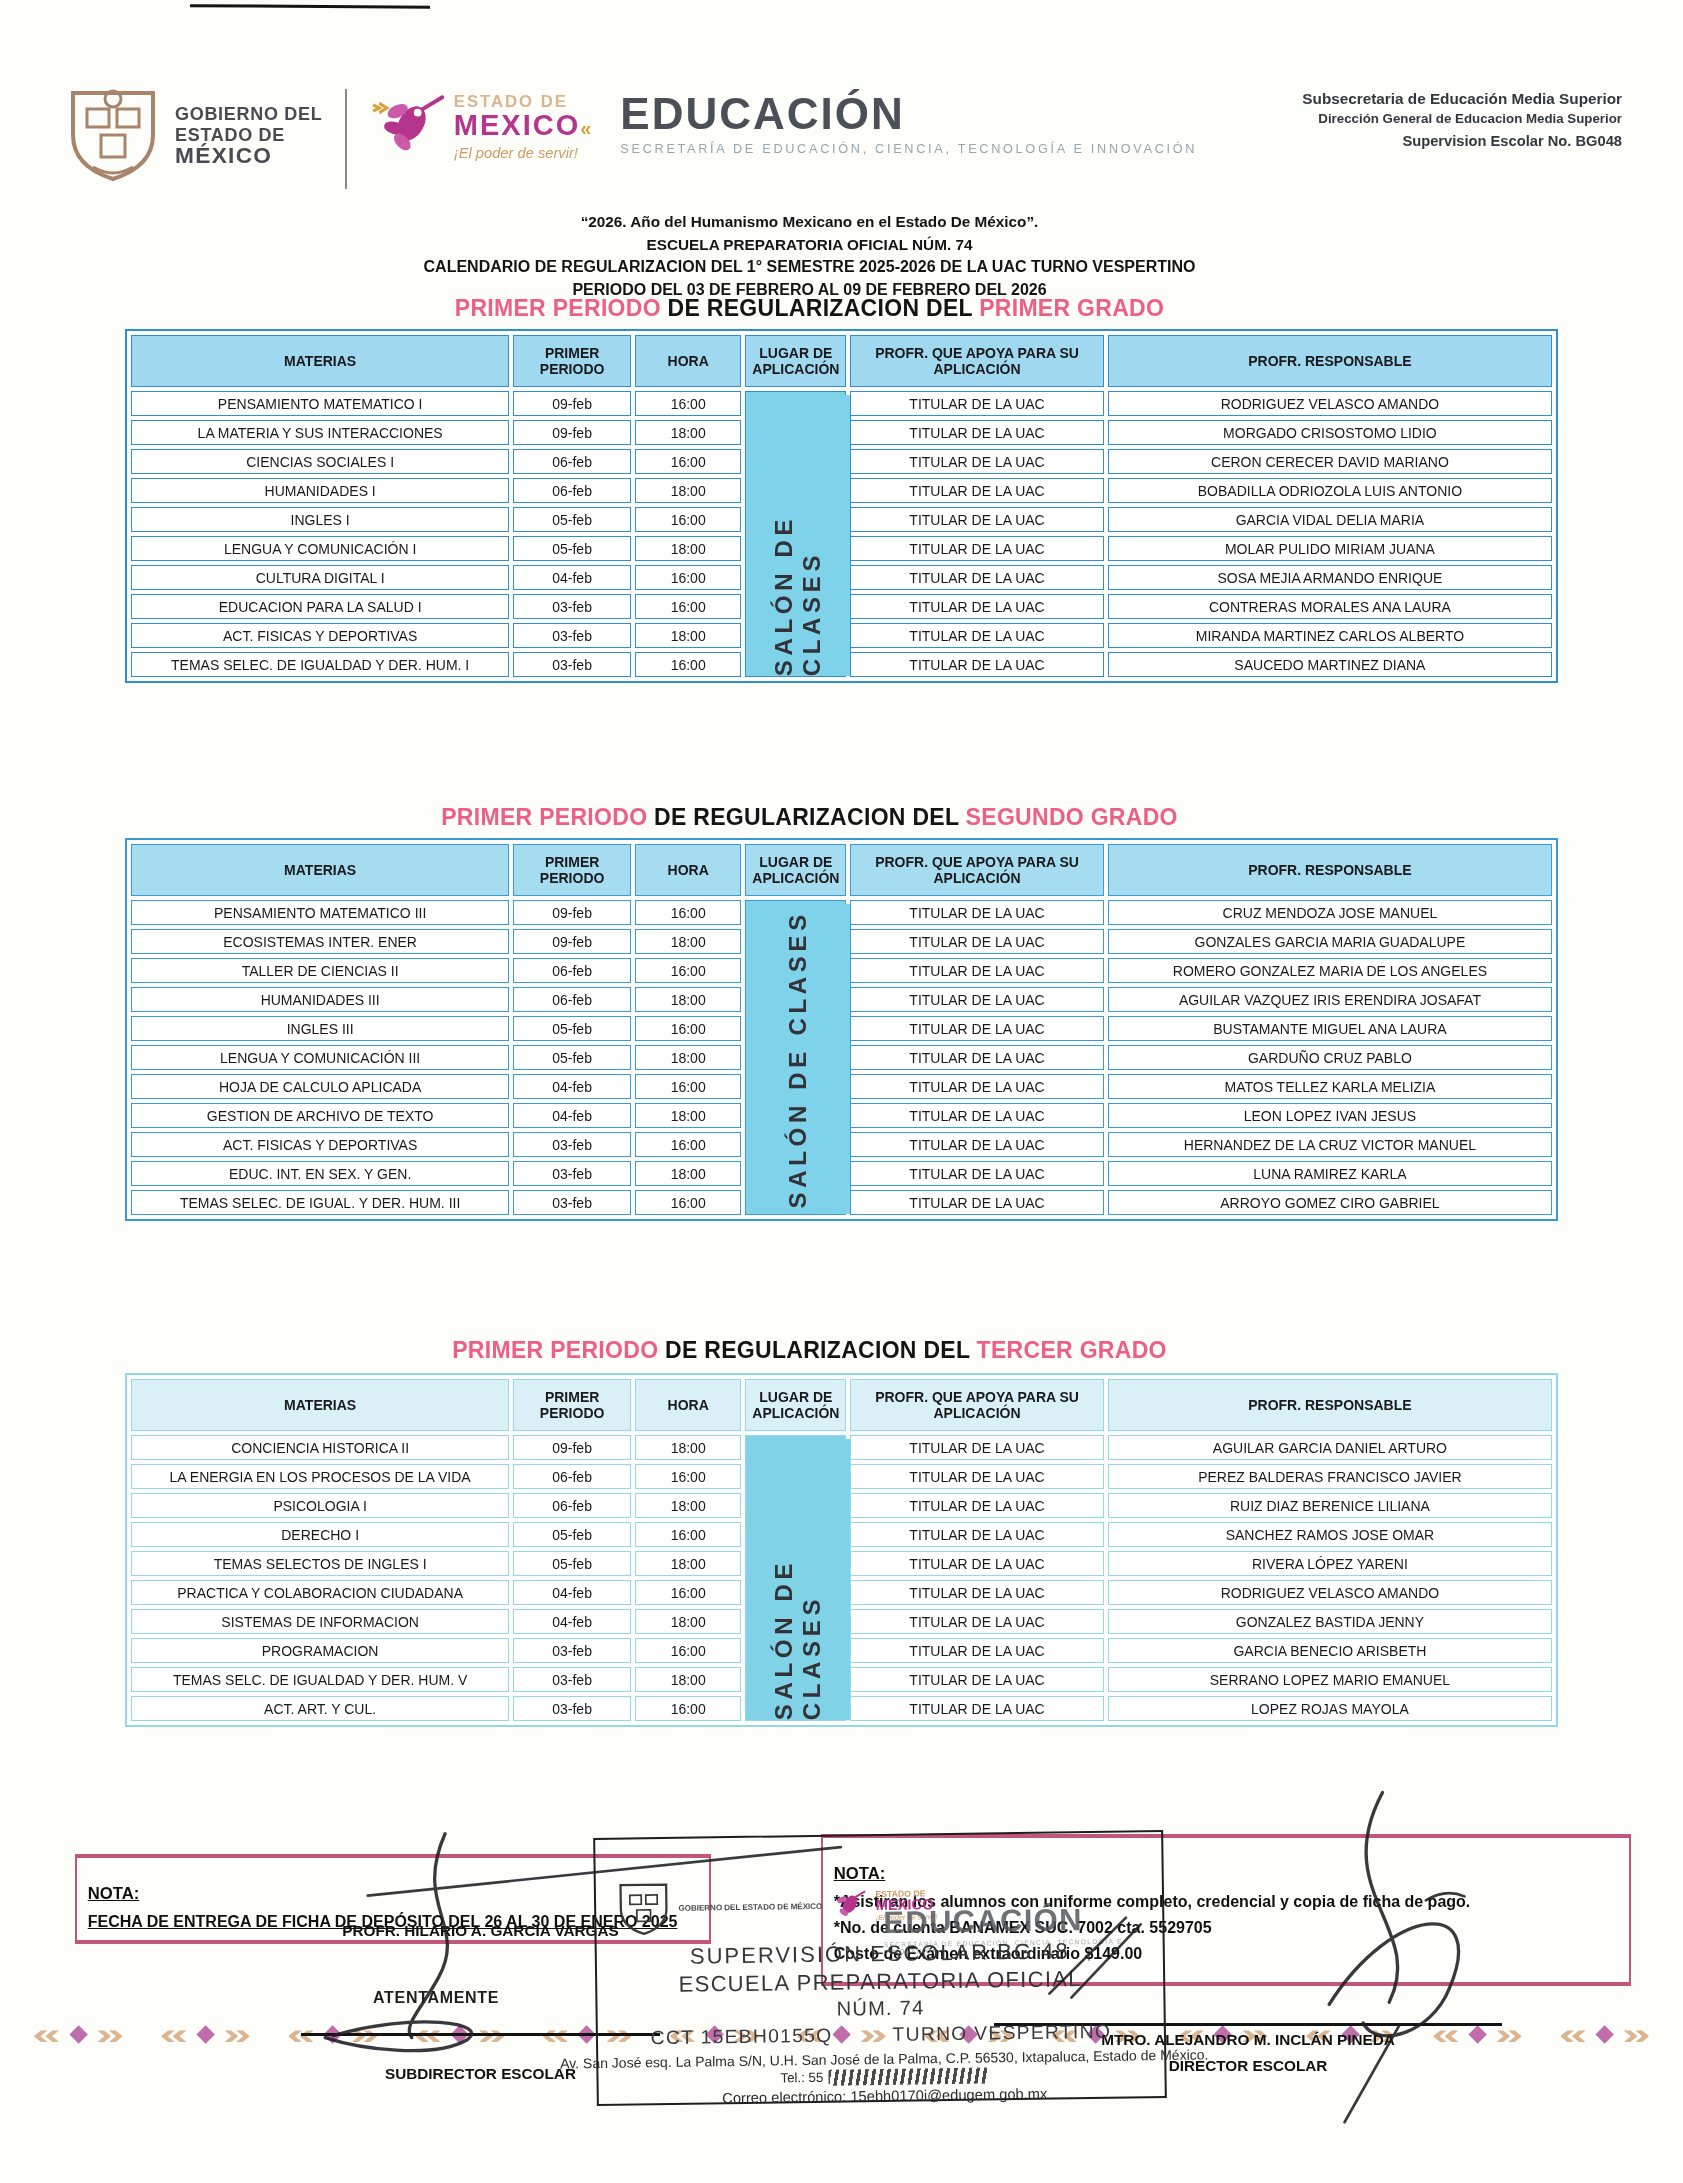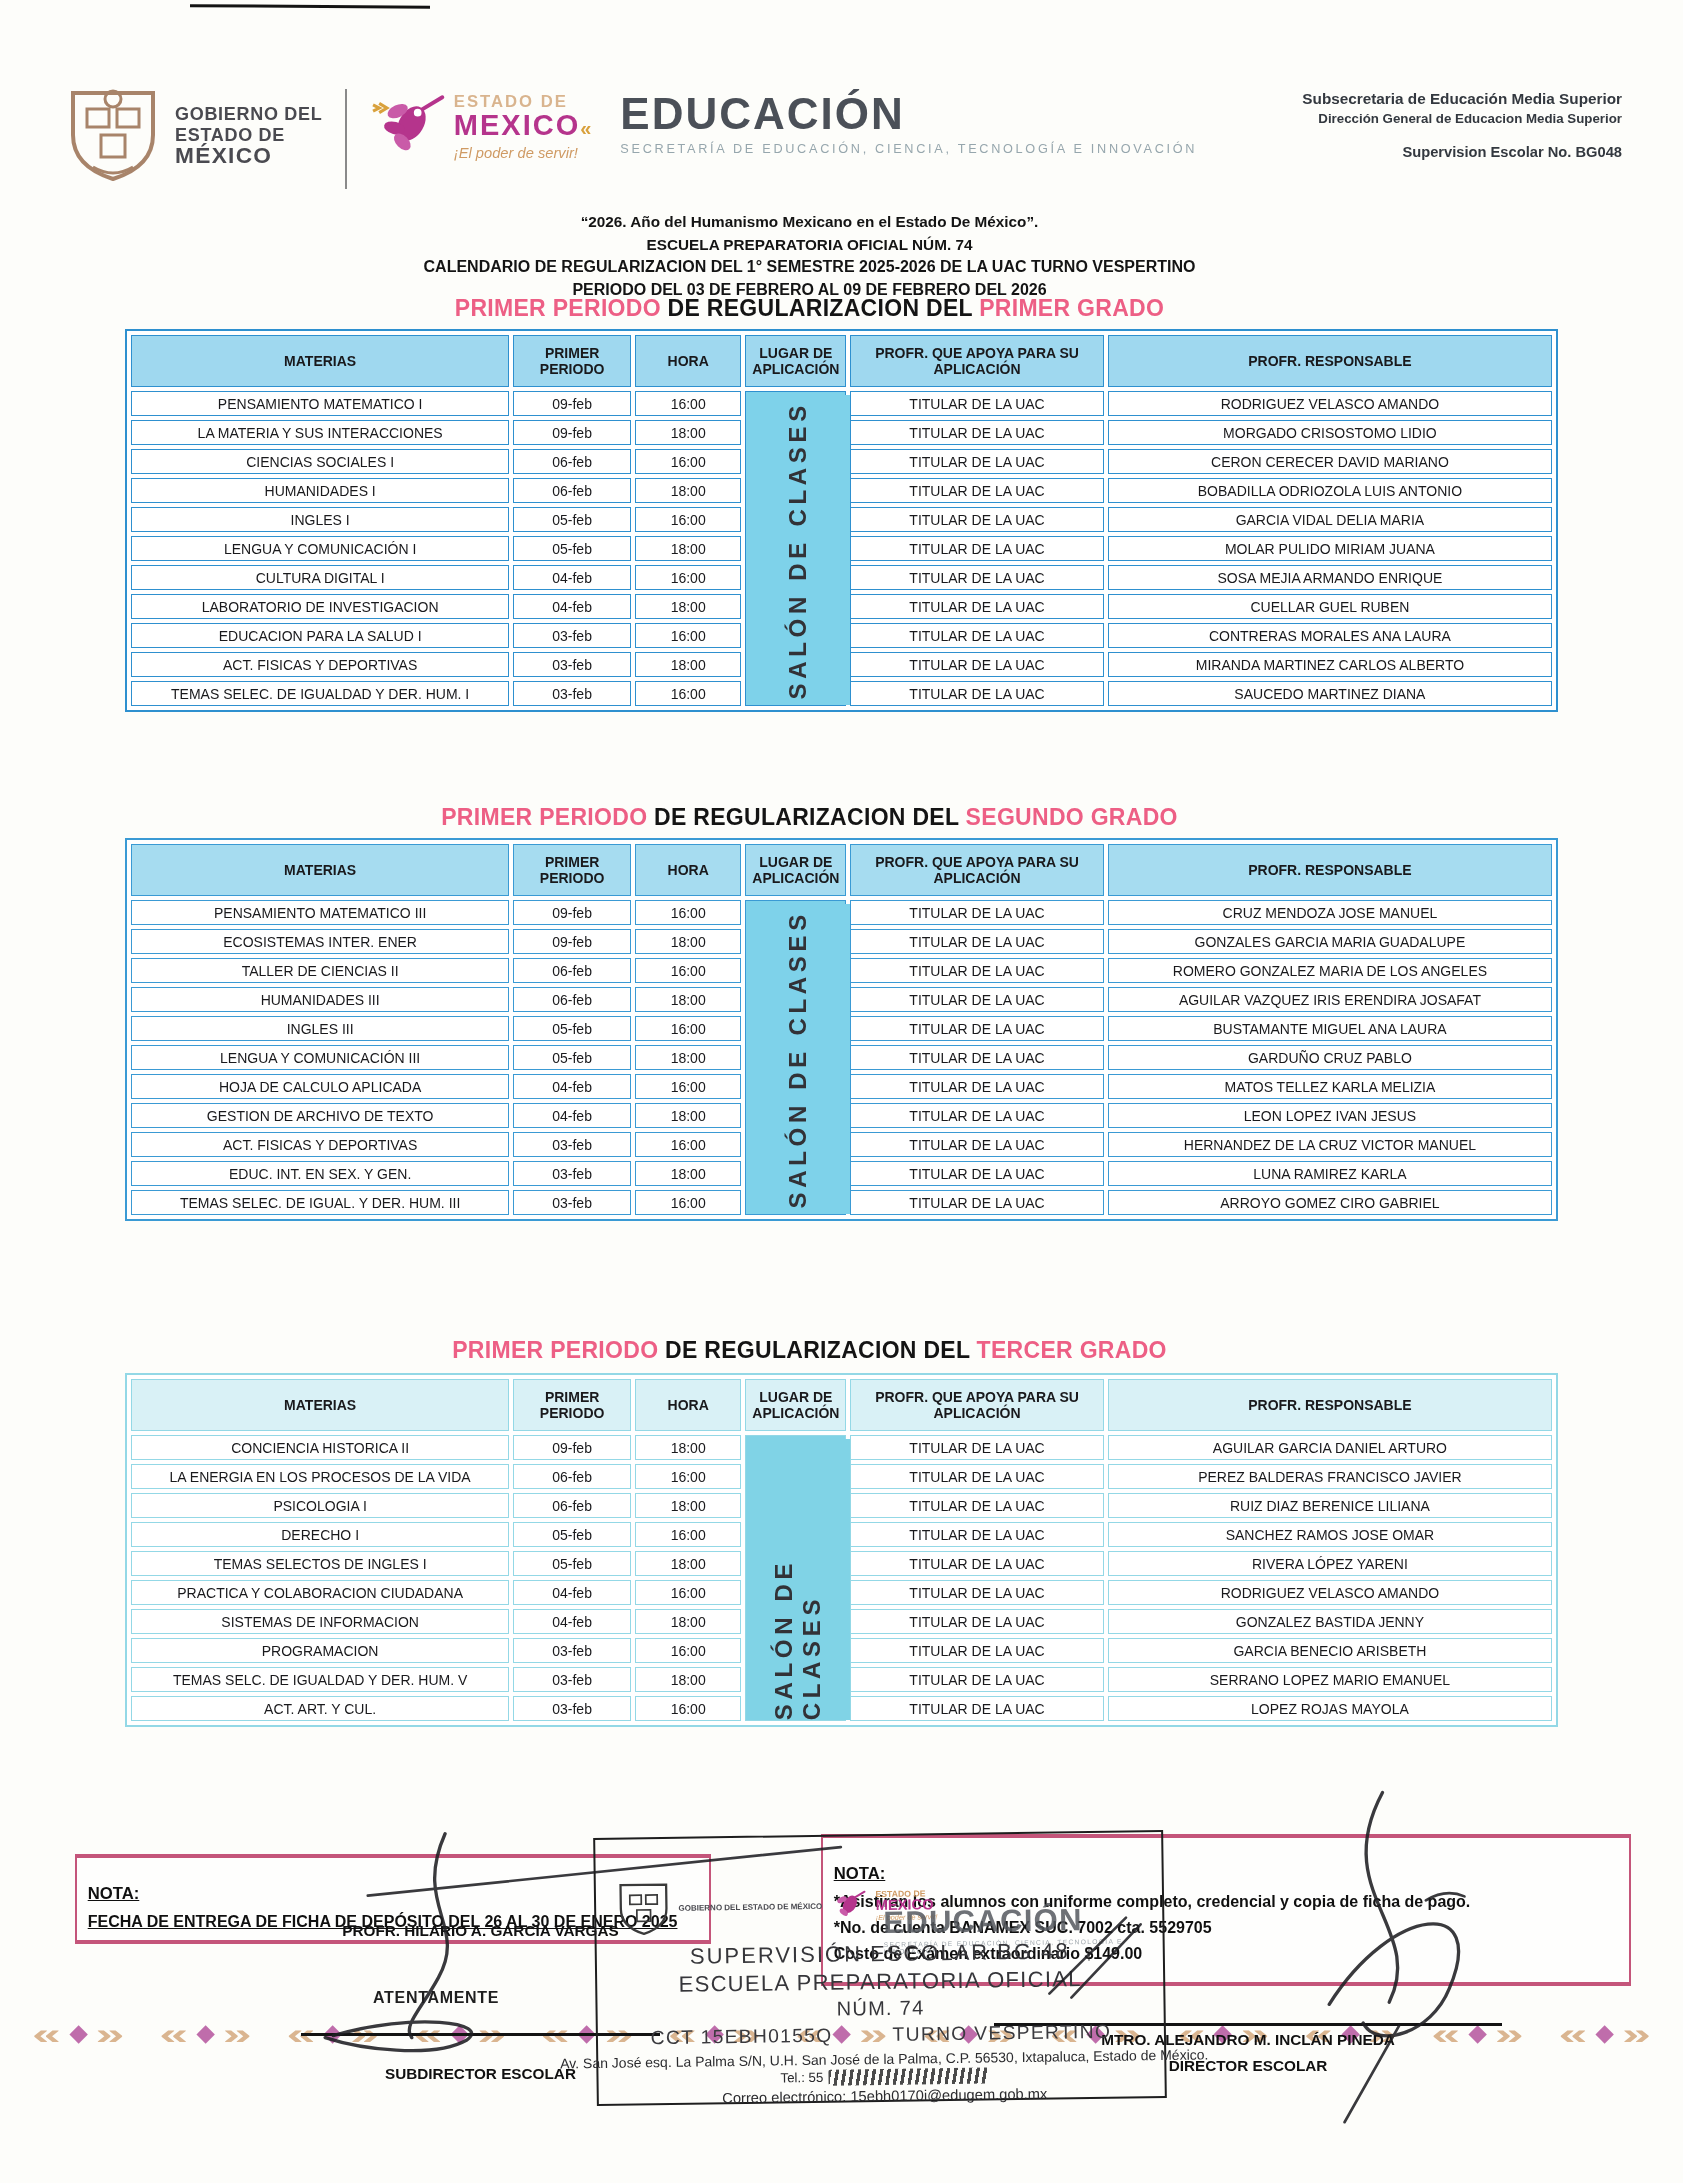--- a/index.html
+++ b/index.html
@@ -22,21 +22,21 @@
   .mex-text .et{color:#d9b48e;font-weight:bold;font-size:16.7px;letter-spacing:2px;}
   .mex-text .mx{color:#b5348c;font-weight:bold;font-size:29px;letter-spacing:2px;line-height:27px;}
   .mex-text .mx .chev{color:#d9a13c;font-size:20px;}
   .mex-text .tag{color:#cf9a63;font-style:italic;font-size:14.7px;margin-top:2.7px;}
   .edu-wrap{margin-left:27px;margin-top:4px;}
   .edu-title{font-weight:bold;font-size:44px;letter-spacing:2px;color:#4b5058;}
   .edu-sub{font-size:12.7px;letter-spacing:2.7px;color:#96a6ad;margin-top:2.7px;}
   .hdr-right{margin-left:auto;text-align:right;font-weight:bold;color:#33383f;margin-top:5.3px;}
   .hdr-right .r1{font-size:15.3px;}
   .hdr-right .r2{font-size:13.3px;margin-top:2.7px;}
-  .hdr-right .r3{font-size:14.7px;margin-top:18px;}
+  .hdr-right .r3{font-size:14.7px;margin-top:7px;}
 
   
   .motto{position:absolute;top:213px;left:0;width:1683px;text-align:center;transform:translateX(-32px);
          font-weight:bold;color:#141414;}
   .motto div{margin-bottom:4.7px;}
   .motto .m1,.motto .m2{font-size:15.3px;}
   .motto .m3,.motto .m4{font-size:16px;}
 
   
   .sec-title{position:absolute;left:0;width:1683px;text-align:center;transform:translateX(-32px);
@@ -251,28 +251,20 @@
 
           <tr data-interactable="false">
             <td data-interactable="false">CULTURA DIGITAL I</td>
             <td data-interactable="false">04-feb</td>
             <td data-interactable="false">16:00</td>
             <td class="band-cell" data-interactable="false"></td>
             <td data-interactable="false">TITULAR DE LA UAC</td>
             <td data-interactable="false">SOSA MEJIA ARMANDO ENRIQUE</td>
           </tr>
 
-          <tr data-interactable="false">
-            <td data-interactable="false">LABORATORIO DE INVESTIGACION</td>
-            <td data-interactable="false">04-feb</td>
-            <td data-interactable="false">18:00</td>
-            <td class="band-cell" data-interactable="false"></td>
-            <td data-interactable="false">TITULAR DE LA UAC</td>
-            <td data-interactable="false">CUELLAR GUEL RUBEN</td>
-          </tr>
 
           <tr data-interactable="false">
             <td data-interactable="false">EDUCACION PARA LA SALUD I</td>
             <td data-interactable="false">03-feb</td>
             <td data-interactable="false">16:00</td>
             <td class="band-cell" data-interactable="false"></td>
             <td data-interactable="false">TITULAR DE LA UAC</td>
             <td data-interactable="false">CONTRERAS MORALES ANA LAURA</td>
           </tr>
 

